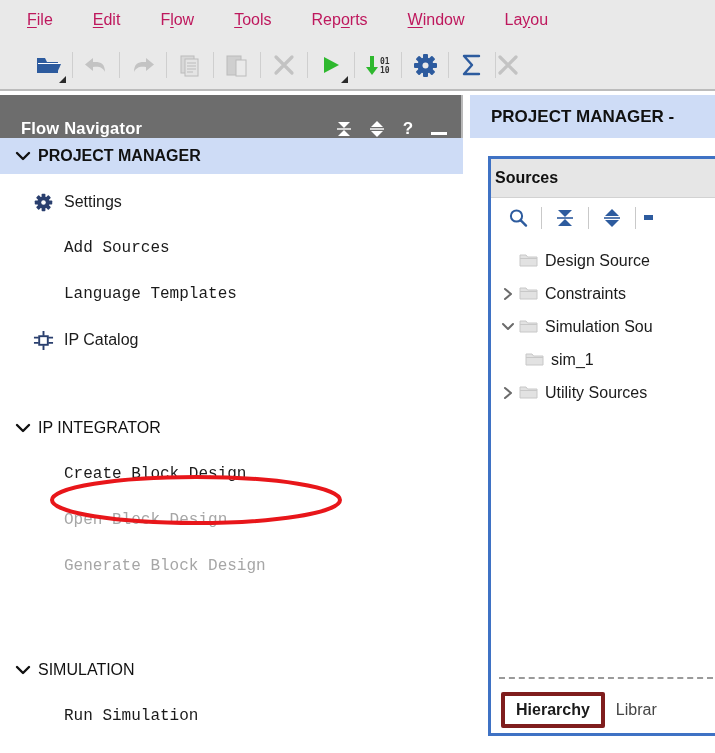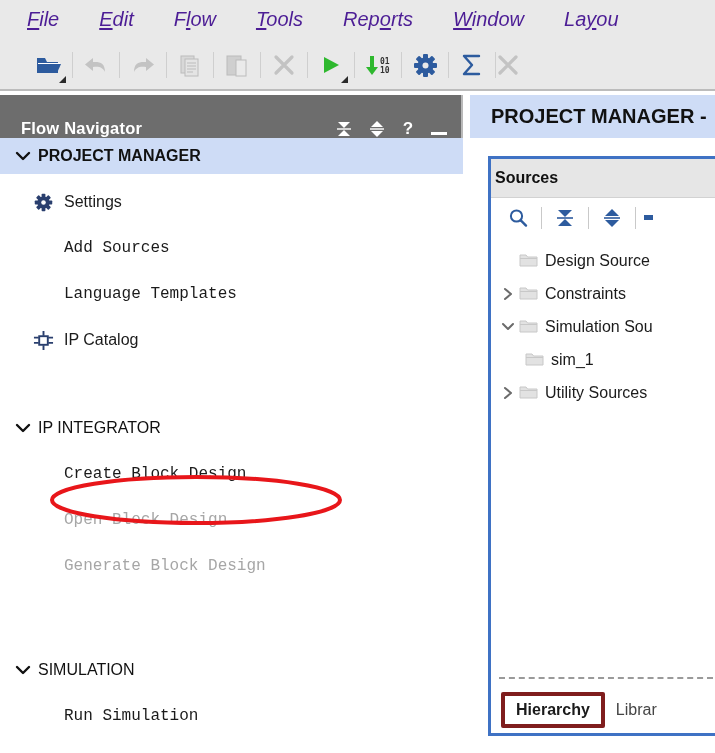--- a/index.html
+++ b/index.html
@@ -11,23 +11,23 @@
   }
   #app{position:relative;width:715px;height:753px;overflow:hidden;background:#fff;}
 
   
   .menubar{
     position:absolute;left:0;top:0;width:715px;height:39px;
     background:#e9e9e9;
     display:flex;align-items:center;
   }
   .menu-item{
-    font-size:20px;color:#4c1d95;
+    font-size:16px;color:#be185d;
     padding:0 0;margin-right:40px;
-    white-space:nowrap;cursor:default;font-style:italic;
+    white-space:nowrap;cursor:default;
   }
   .menu-item:first-child{margin-left:27px;}
   .menu-item u{text-decoration:underline;text-underline-offset:2px;}
 
   
   .toolbar{
     position:absolute;left:0;top:39px;width:715px;height:52px;
     background:#e9e9e9;
     display:flex;align-items:center;
   }
@@ -93,21 +93,21 @@
   .nav-row.noicon .rlabel{margin-left:64px;font-family:Liberation Mono, monospace;}
   .nav-gap{height:10px;}
   .nav-gap-lg{height:26px;}
 
   
   .pm-header{
     position:absolute;left:470px;top:95px;width:245px;height:43px;
     background:#cedcf6;display:flex;align-items:center;
   }
   .pm-header-title{
-    font-size:20px;font-weight:bold;color:#111;margin-left:21px;white-space:nowrap;
+    font-size:17px;font-weight:bold;color:#111;margin-left:21px;white-space:nowrap;
   }
   .right-body{
     position:absolute;left:464px;top:138px;width:251px;height:615px;background:#ffffff;
   }
   .sources-panel{
     position:absolute;left:24px;top:18px;width:236px;height:580px;
     border:3px solid #3f72c4;background:#ffffff;box-sizing:border-box;overflow:hidden;
   }
   .sources-titlebar{
     height:38px;background:#e6e6e6;display:flex;align-items:center;

